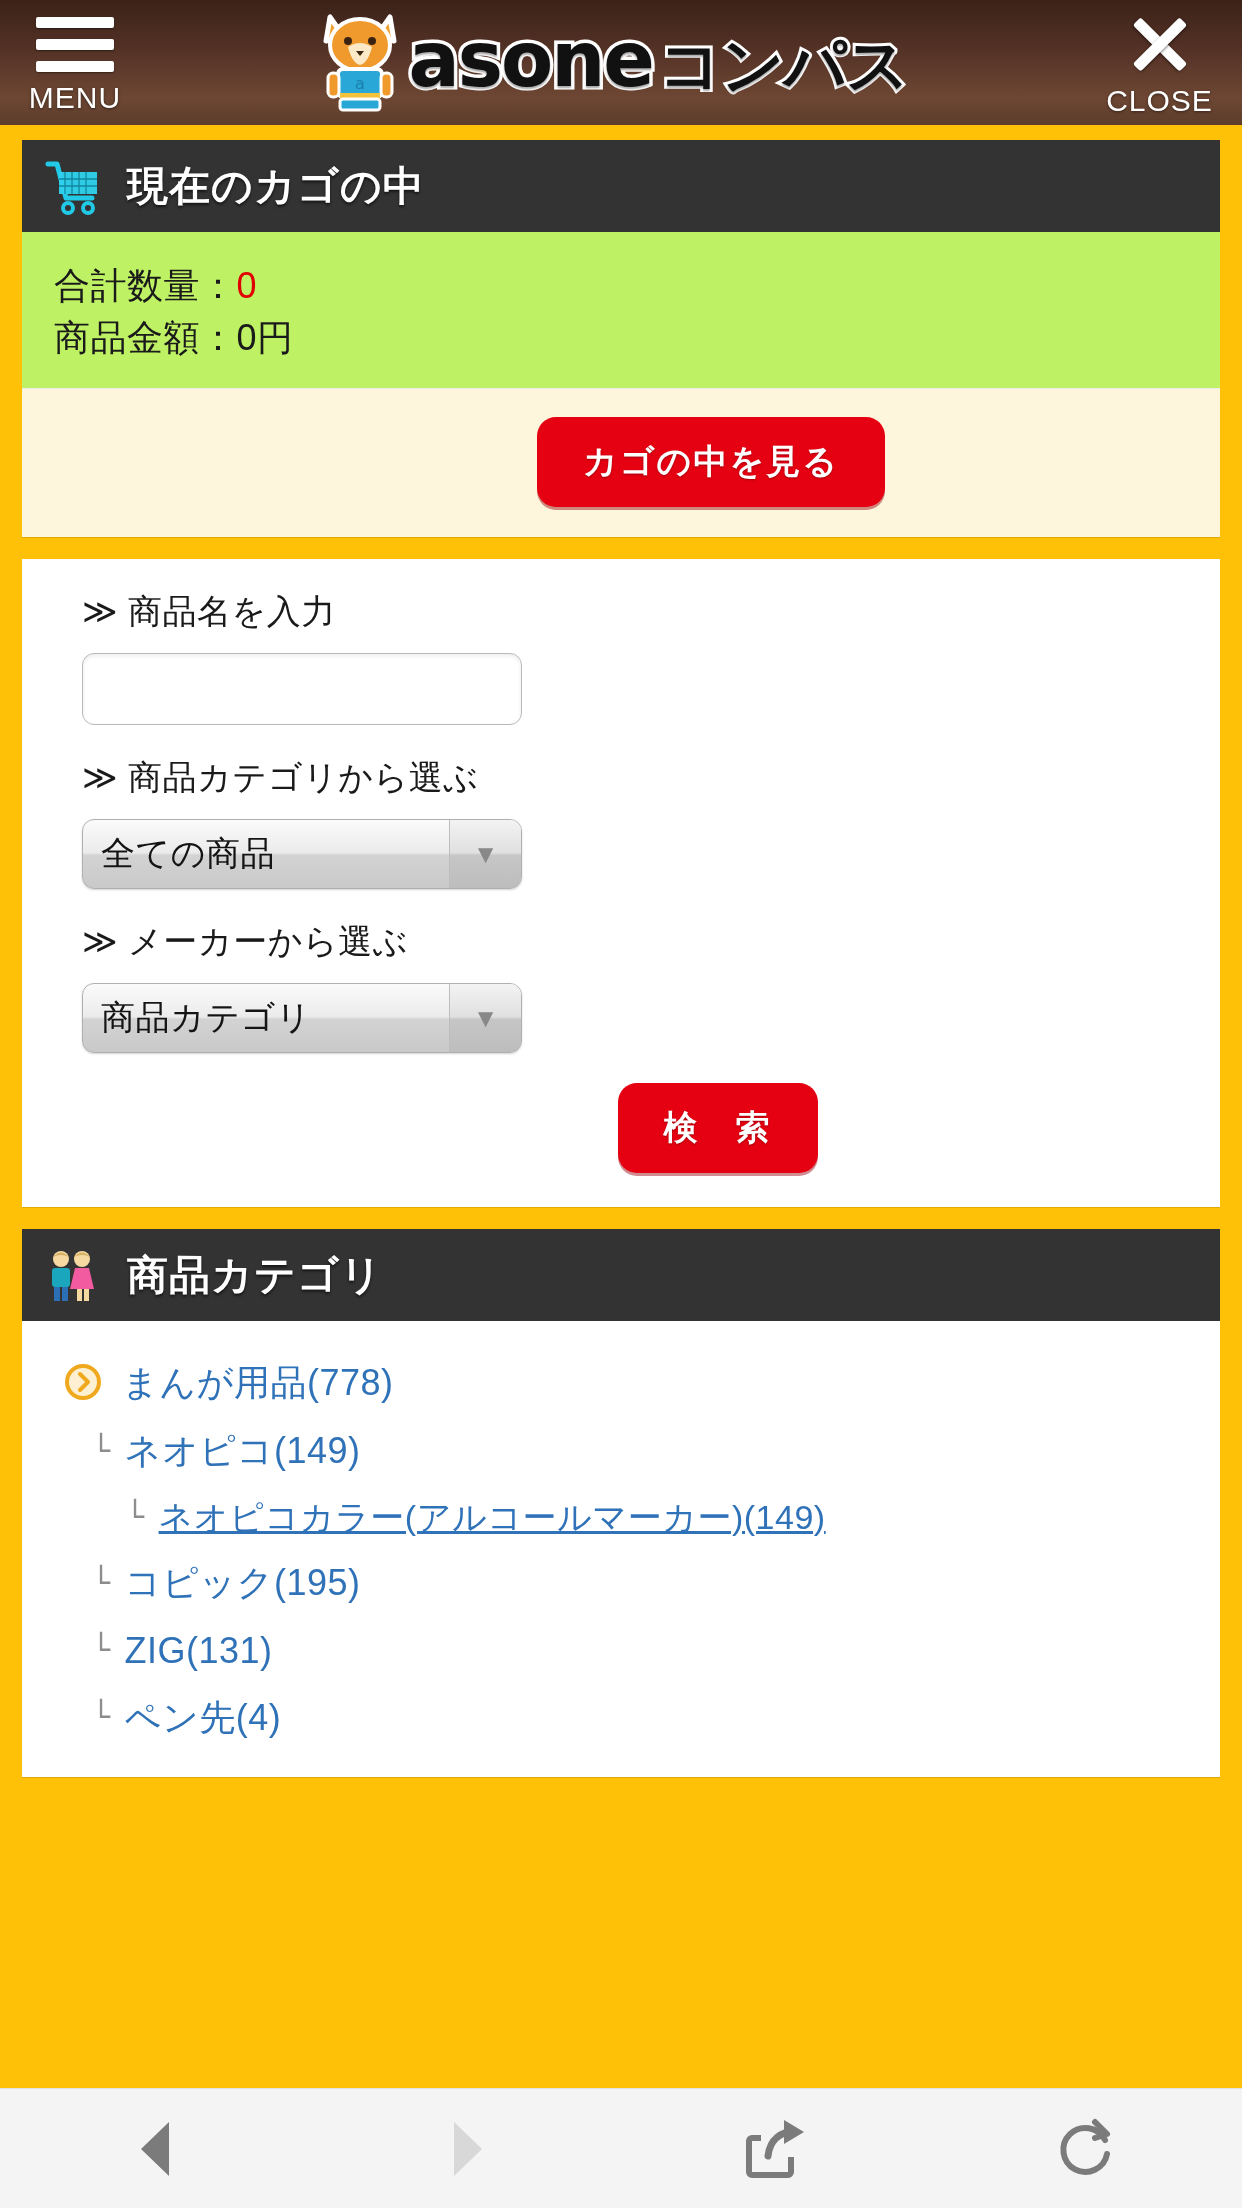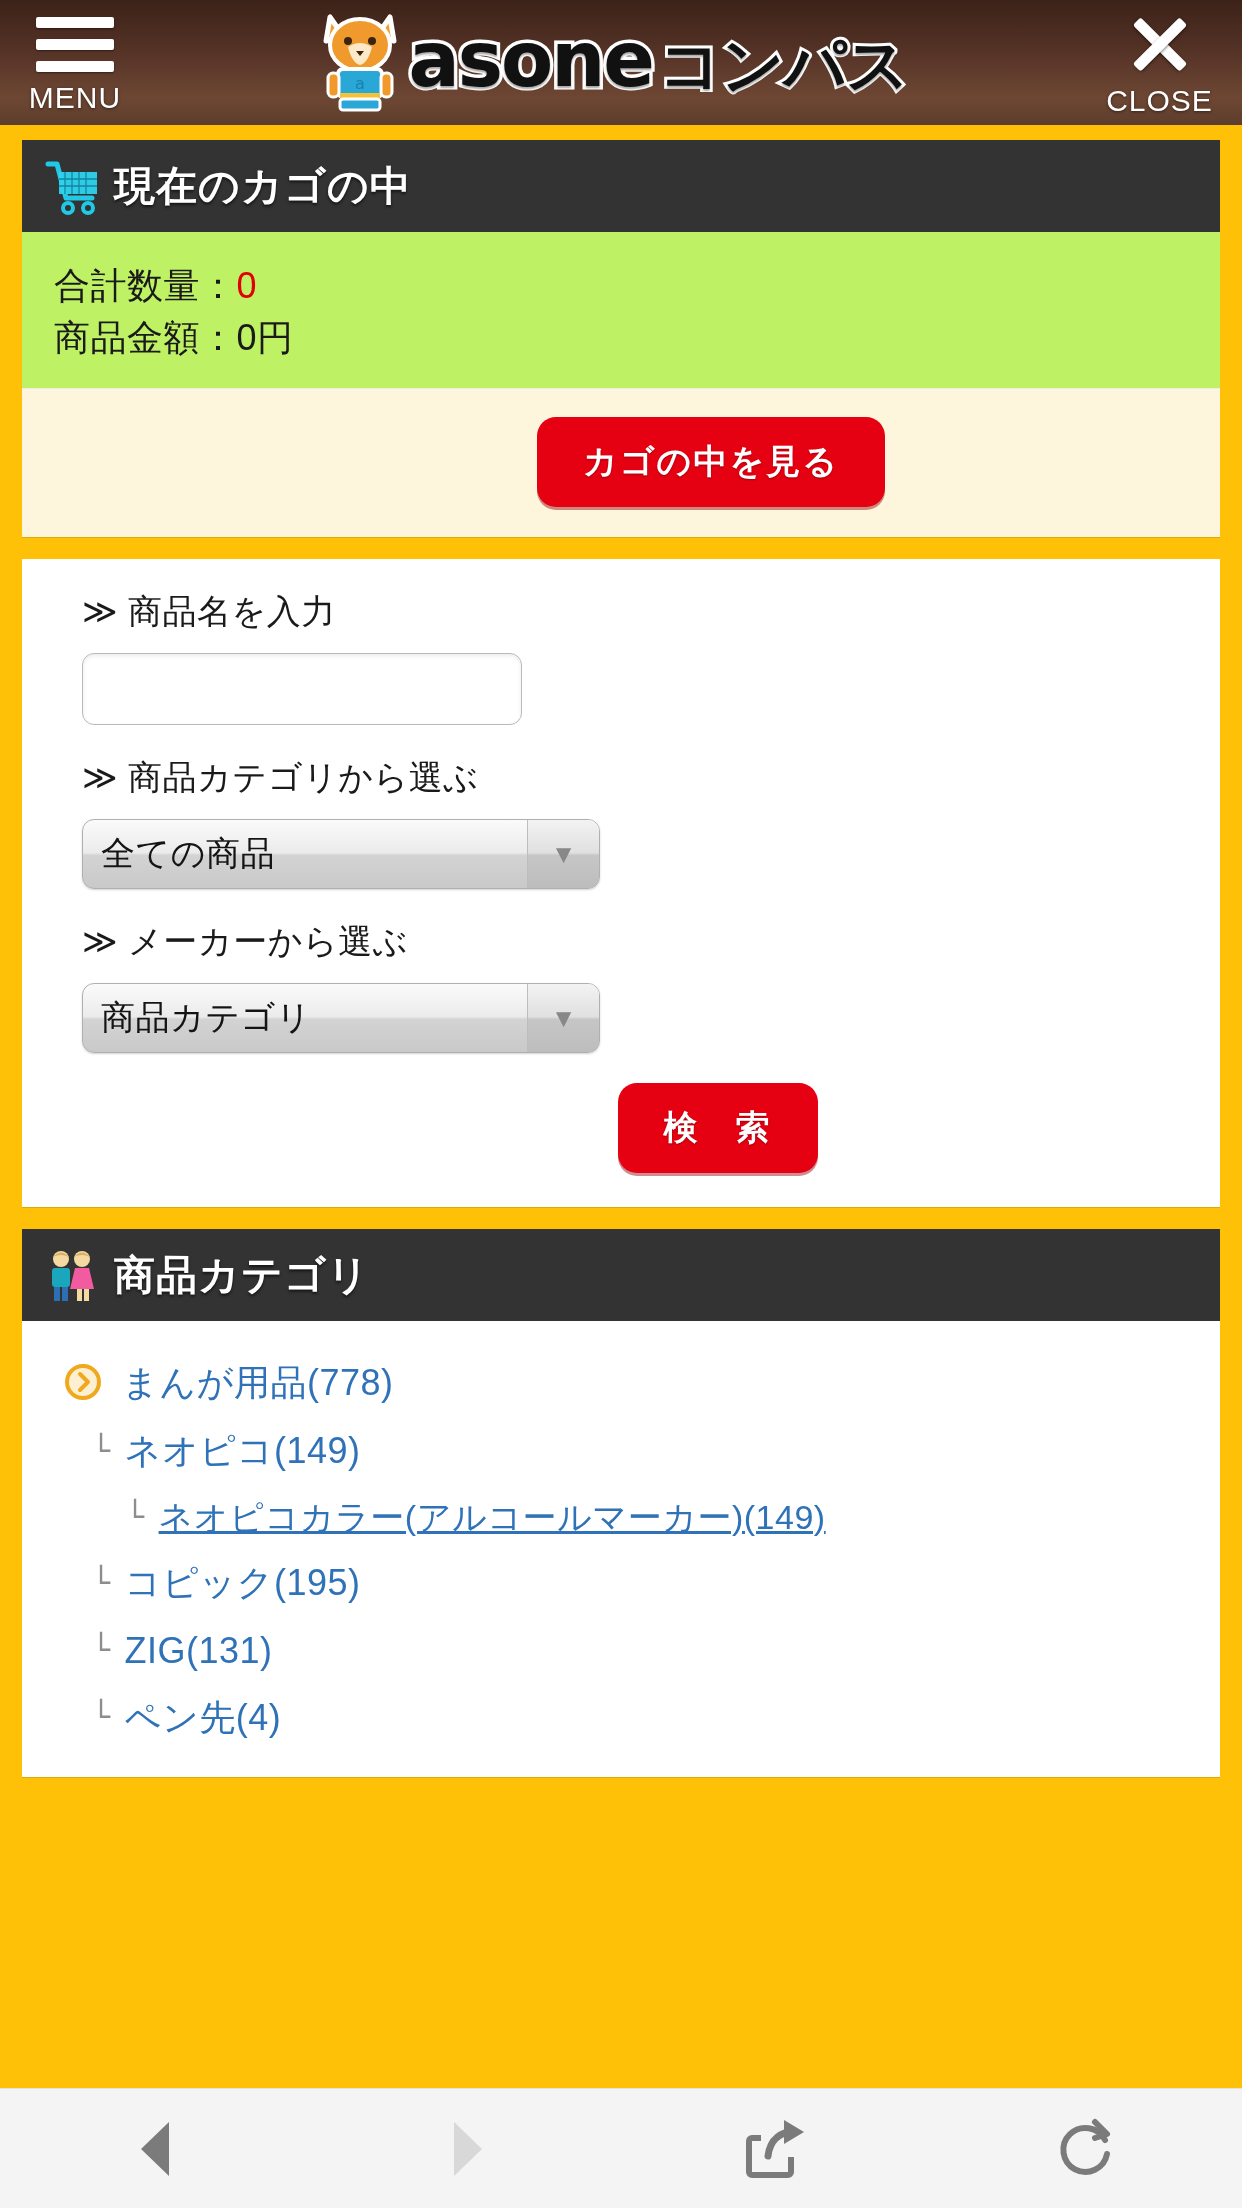--- a/index.html
+++ b/index.html
@@ -136,21 +136,21 @@
     margin-bottom: 22px;
     box-shadow: 0 1px 0 rgba(0,0,0,.12);
   }
 
   .panel-head {
     background: #333333;
     height: 92px;
     display: flex;
     align-items: center;
     padding: 0 22px;
-    gap: 14px;
+    gap: 27px;
   }
   .panel-head-title {
     color: #ffffff;
     font-size: 41px;
     font-weight: bold;
     letter-spacing: 1px;
     text-shadow: 0 2px 3px rgba(0,0,0,.6);
   }
 
   .head-icon { width: 56px; height: 60px; flex: none; display:block; }
@@ -207,21 +207,21 @@
     background: #ffffff;
     box-shadow: inset 0 2px 4px rgba(0,0,0,.08), 0 1px 0 #fff;
     font-size: 32px;
     padding: 0 14px;
     margin-bottom: 30px;
     font-family: "Liberation Sans", sans-serif;
   }
 
   .select-wrap {
     position: relative;
-    width: 518px;
+    width: 440px;
     height: 70px;
     margin-bottom: 30px;
     border: 1px solid #b0b0b0;
     border-radius: 12px;
     background: linear-gradient(180deg, #fbfbfb 0%, #ebebeb 48%, #d3d3d3 52%, #c9c9c9 100%);
     box-shadow: 0 1px 2px rgba(0,0,0,.18);
     overflow: hidden;
     cursor: pointer;
     display: flex;
     align-items: center;

